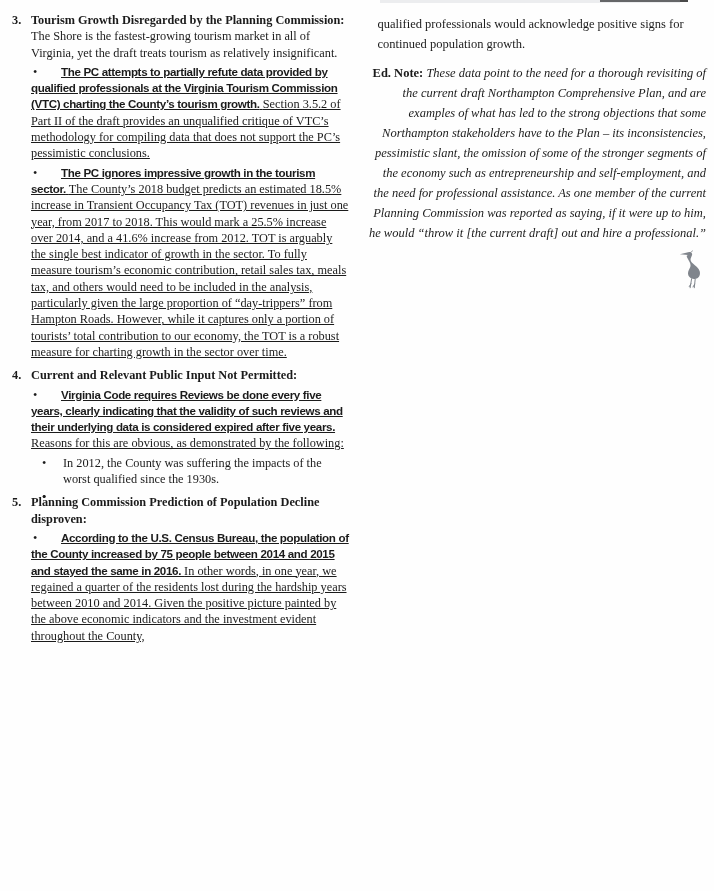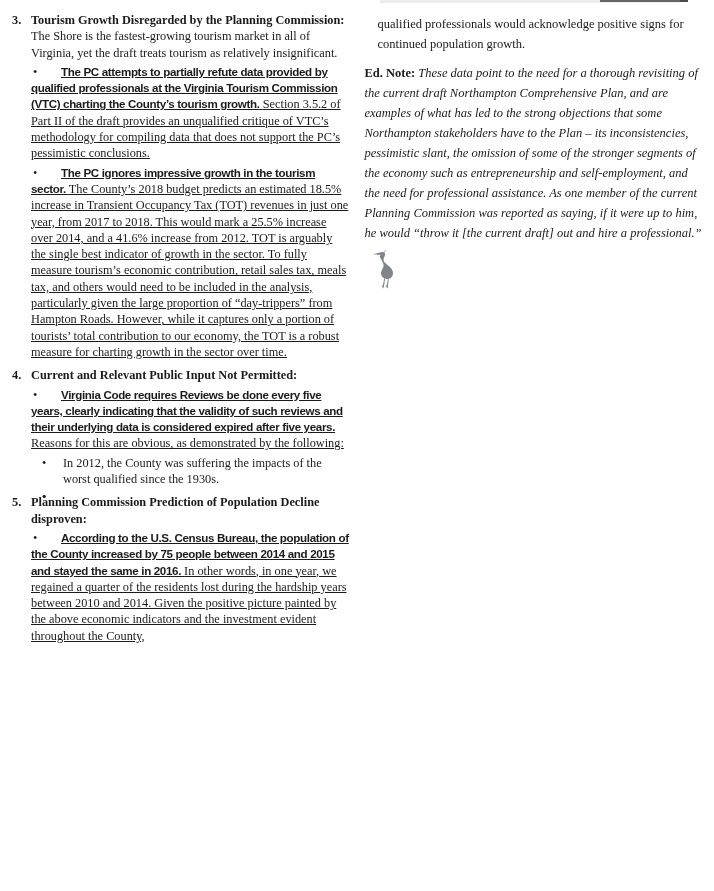--- a/index.html
+++ b/index.html
@@ -74,21 +74,21 @@
   .col-right {
     font-family: "Liberation Serif", serif;
     font-size: 12.5px;
     line-height: 20px;
     position: relative;
   }
   .continuation {
     margin: 2px 0 0 0;
     padding-left: 13px;
   }
-  .ed-note { margin: 9px 0 0 0; }
+  .ed-note { margin: 9px 0 0 0; text-align: right; }
   .heron {
     display: inline-block;
     width: 27px;
     height: 43px;
     margin-left: 7px;
     vertical-align: top;
     position: relative;
     top: 3px;
   }
 

